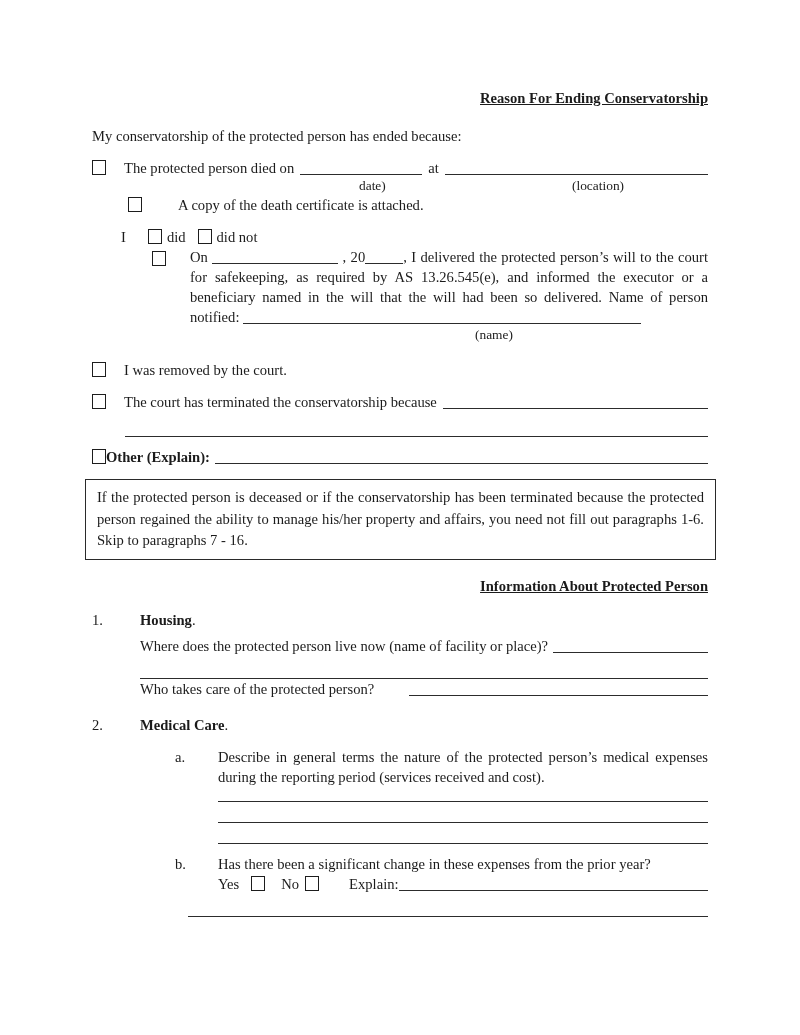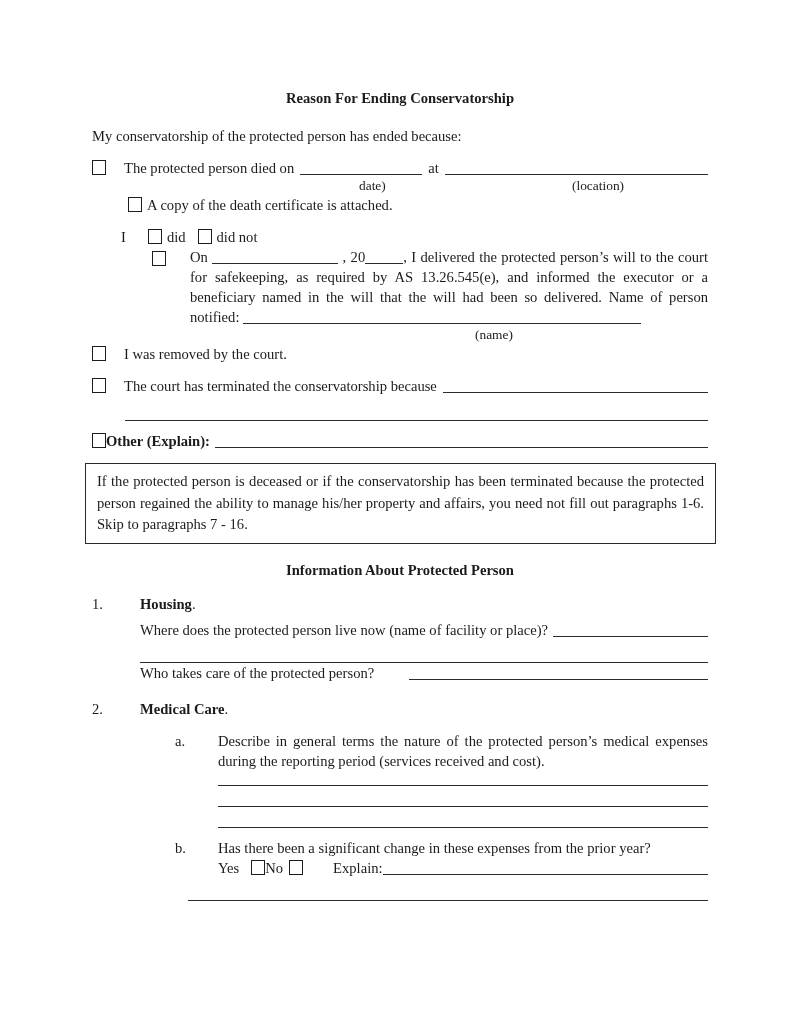--- a/index.html
+++ b/index.html
@@ -3,21 +3,21 @@
 <meta charset="utf-8">
 <style>
   html,body { margin:0; padding:0; }
   body {
     width:800px; height:1035px; overflow:hidden;
     background:#ffffff; color:#1b1b1b;
     font-family:"Liberation Serif","DejaVu Serif",serif;
     font-size:14.6px; line-height:20px;
   }
   .page { box-sizing:border-box; width:800px; height:1035px; padding:88px 92px 0 92px; }
-  .center-head { text-align:center; font-weight:bold; }
+  .center-head { text-align:right; font-weight:bold; text-decoration:underline; }
   .row { display:flex; align-items:flex-start; }
   .cb {
     box-sizing:border-box; flex:0 0 auto; width:14px; height:15px;
     border:1.5px solid #1d1d1d; margin-top:2px; background:#fff;
   }
   .nw { white-space:pre; flex:0 0 auto; }
   .blank-fill { flex:1 1 auto; border-bottom:1.3px solid #2c2c2c; height:16px; min-width:14px; }
   .iblank { display:inline-block; border-bottom:1.3px solid #2c2c2c; height:14px; margin-bottom:-2px; }
   .just { text-align:justify; }
   .cap { position:relative; height:15px; line-height:15px; font-size:13.4px; }
@@ -46,21 +46,21 @@
     <span class="blank-fill" style="flex:0 0 122px; margin-left:6px;"></span>
     <span class="nw" style="margin-left:6px;">at</span>
     <span class="blank-fill" style="margin-left:6px;"></span>
   </div>
   <div class="cap">
     <span style="left:267px;">date)</span>
     <span style="left:480px;">(location)</span>
   </div>
   <div class="row" style="margin-left:36px; margin-top:2px;">
     <span class="cb"></span>
-    <span class="nw" style="margin-left:5px;">A copy of the death certificate is attached.</span>
+    <span class="nw" style="margin-left:36px;">A copy of the death certificate is attached.</span>
   </div>
 
   <div class="row" style="margin-top:12px; margin-left:29px;">
     <span class="nw">I</span>
     <span class="cb" style="margin-left:22px;"></span>
     <span class="nw" style="margin-left:5px;">did</span>
     <span class="cb" style="margin-left:12px;"></span>
     <span class="nw" style="margin-left:5px;">did not</span>
   </div>
 
@@ -71,21 +71,21 @@
       <span class="iblank" style="width:126px;"></span>
       <span>, 20</span><span class="iblank" style="width:38px;"></span><span>, I delivered the protected person’s will to the court for safekeeping, as required by AS 13.26.545(e), and informed the executor or a beneficiary named in the will that the will had been so delivered.  Name of person notified:</span>
       <span class="iblank" style="width:398px;"></span>
     </div>
   </div>
 
   <div class="cap">
     <span style="left:383px;">(name)</span>
   </div>
 
-  <div class="row" style="margin-top:2px;text-align:center;">
+  <div class="row" style="margin-top:18px;text-align:center;">
     <span class="cb"></span>
     <span class="nw" style="margin-left:18px;">I was removed by the court.</span>
   </div>
 
   <div class="row" style="margin-top:12px;">
     <span class="cb"></span>
     <span class="nw" style="margin-left:18px;">The court has terminated the conservatorship because</span>
     <span class="blank-fill" style="margin-left:6px;"></span>
   </div>
   <div class="rule" style="margin-left:33px; height:24px;"></div>
@@ -129,21 +129,21 @@
   <div class="rule" style="margin-left:126px; height:20px;"></div>
   <div class="rule" style="margin-left:126px; height:20px;"></div>
 
   <div class="row" style="margin-left:83px; margin-top:10px;">
     <span class="nw" style="flex:0 0 43px;">b.</span>
     <span class="nw">Has there been a significant change in these expenses from the prior year?</span>
   </div>
   <div class="row" style="margin-left:126px;">
     <span class="nw">Yes</span>
     <span class="cb" style="margin-left:12px;"></span>
-    <span class="nw" style="">No</span>
+    <span class="nw" style="margin-left:16px;">No</span>
     <span class="cb" style="margin-left:6px;"></span>
     <span class="nw" style="margin-left:30px;">Explain:</span>
     <span class="blank-fill"></span>
   </div>
   <div class="rule" style="margin-left:96px; height:22px;"></div>
 
 
 </div>
 
 </body></html>

